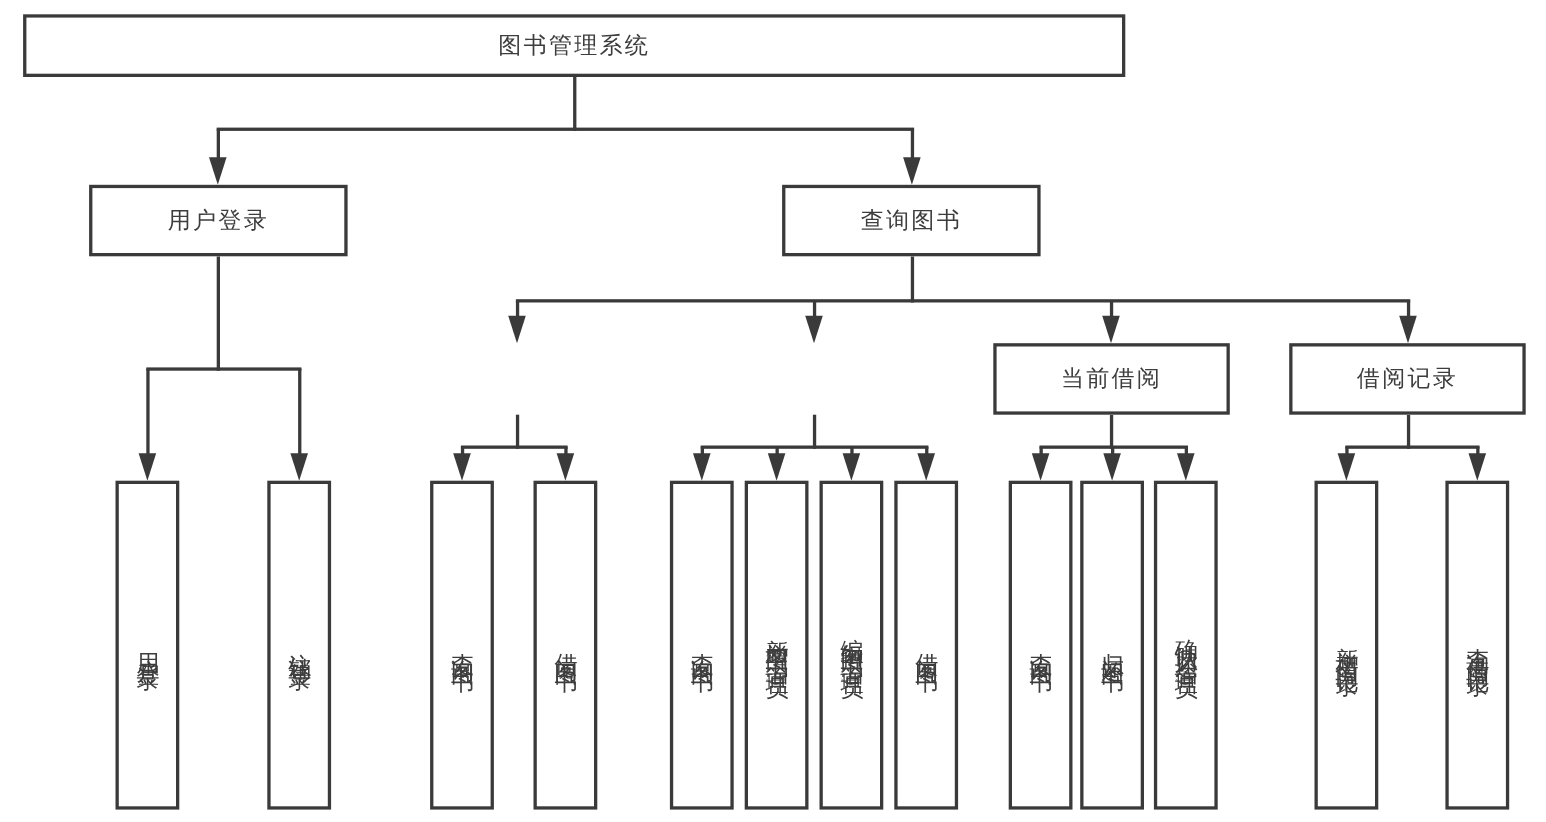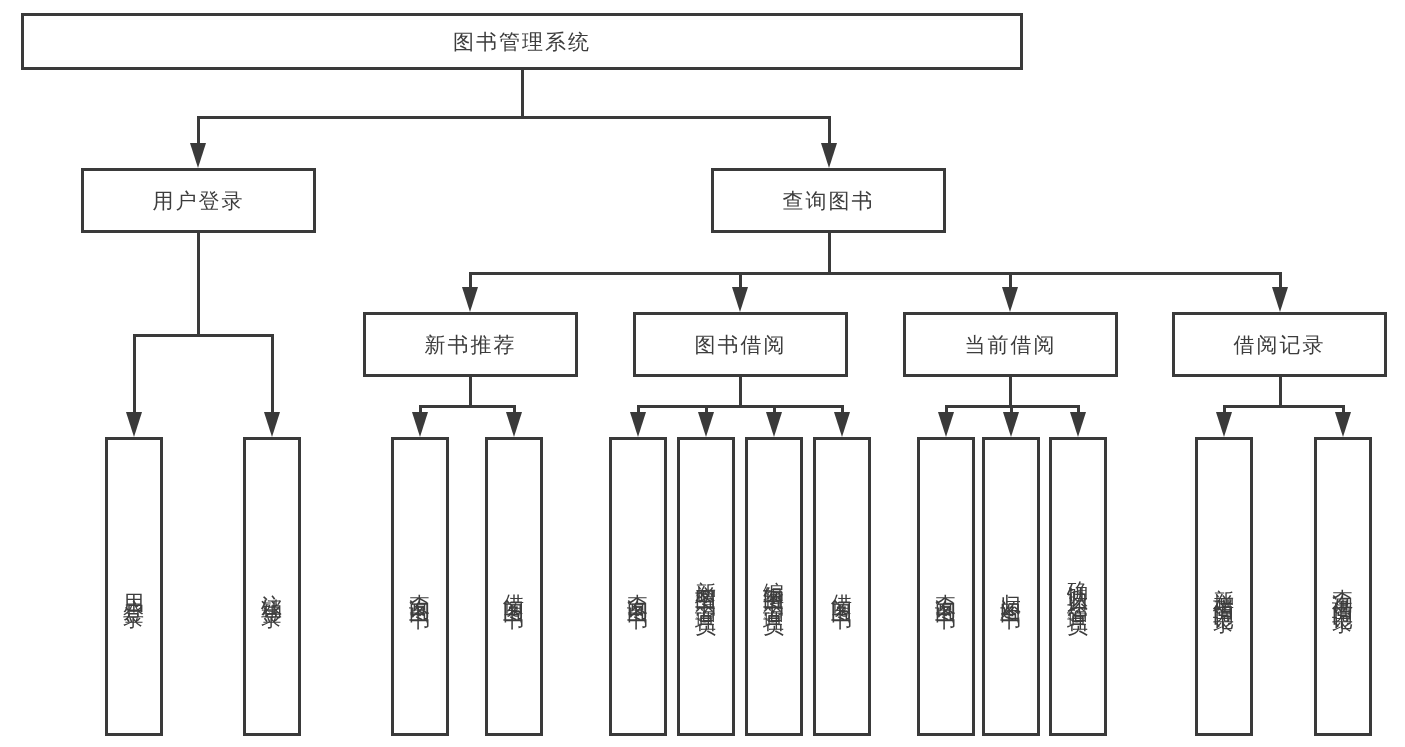--- a/index.html
+++ b/index.html
@@ -115,26 +115,20 @@
     <span class="label">图书管理系统</span>
   </div>
 
   <div class="node h" style="left:81px;top:168px;width:235px;height:65px">
     <span class="label">用户登录</span>
   </div>
   <div class="node h" style="left:711px;top:168px;width:235px;height:65px">
     <span class="label">查询图书</span>
   </div>
 
-  <div class="node h" style="left:363px;top:312px;width:215px;height:65px">
-    <span class="label">新书推荐</span>
-  </div>
-  <div class="node h" style="left:633px;top:312px;width:215px;height:65px">
-    <span class="label">图书借阅</span>
-  </div>
   <div class="node h" style="left:1172px;top:312px;width:215px;height:65px">
     <span class="label">借阅记录</span>
   </div>
   <div class="node h" style="left:903px;top:312px;width:215px;height:65px">
     <span class="label">当前借阅</span>
   </div>
 
   <div class="node v" style="left:105px;top:437px;width:58px;height:299px">
     <span class="label">用户登录</span>
   </div>

